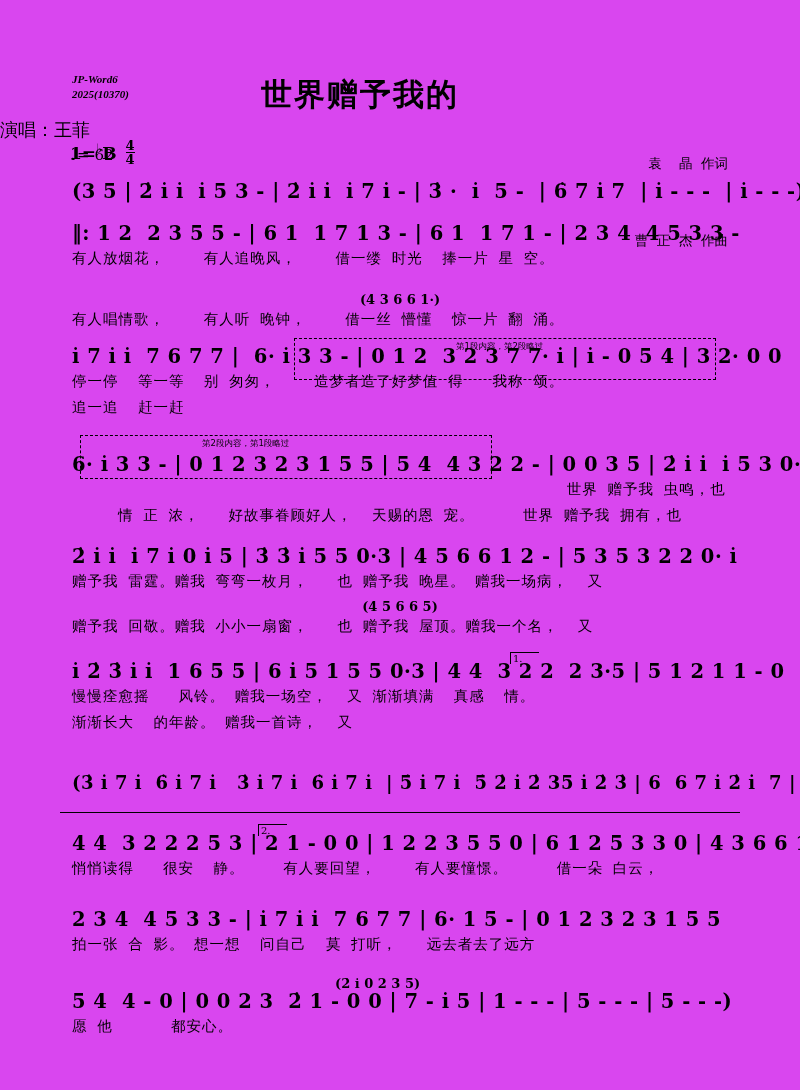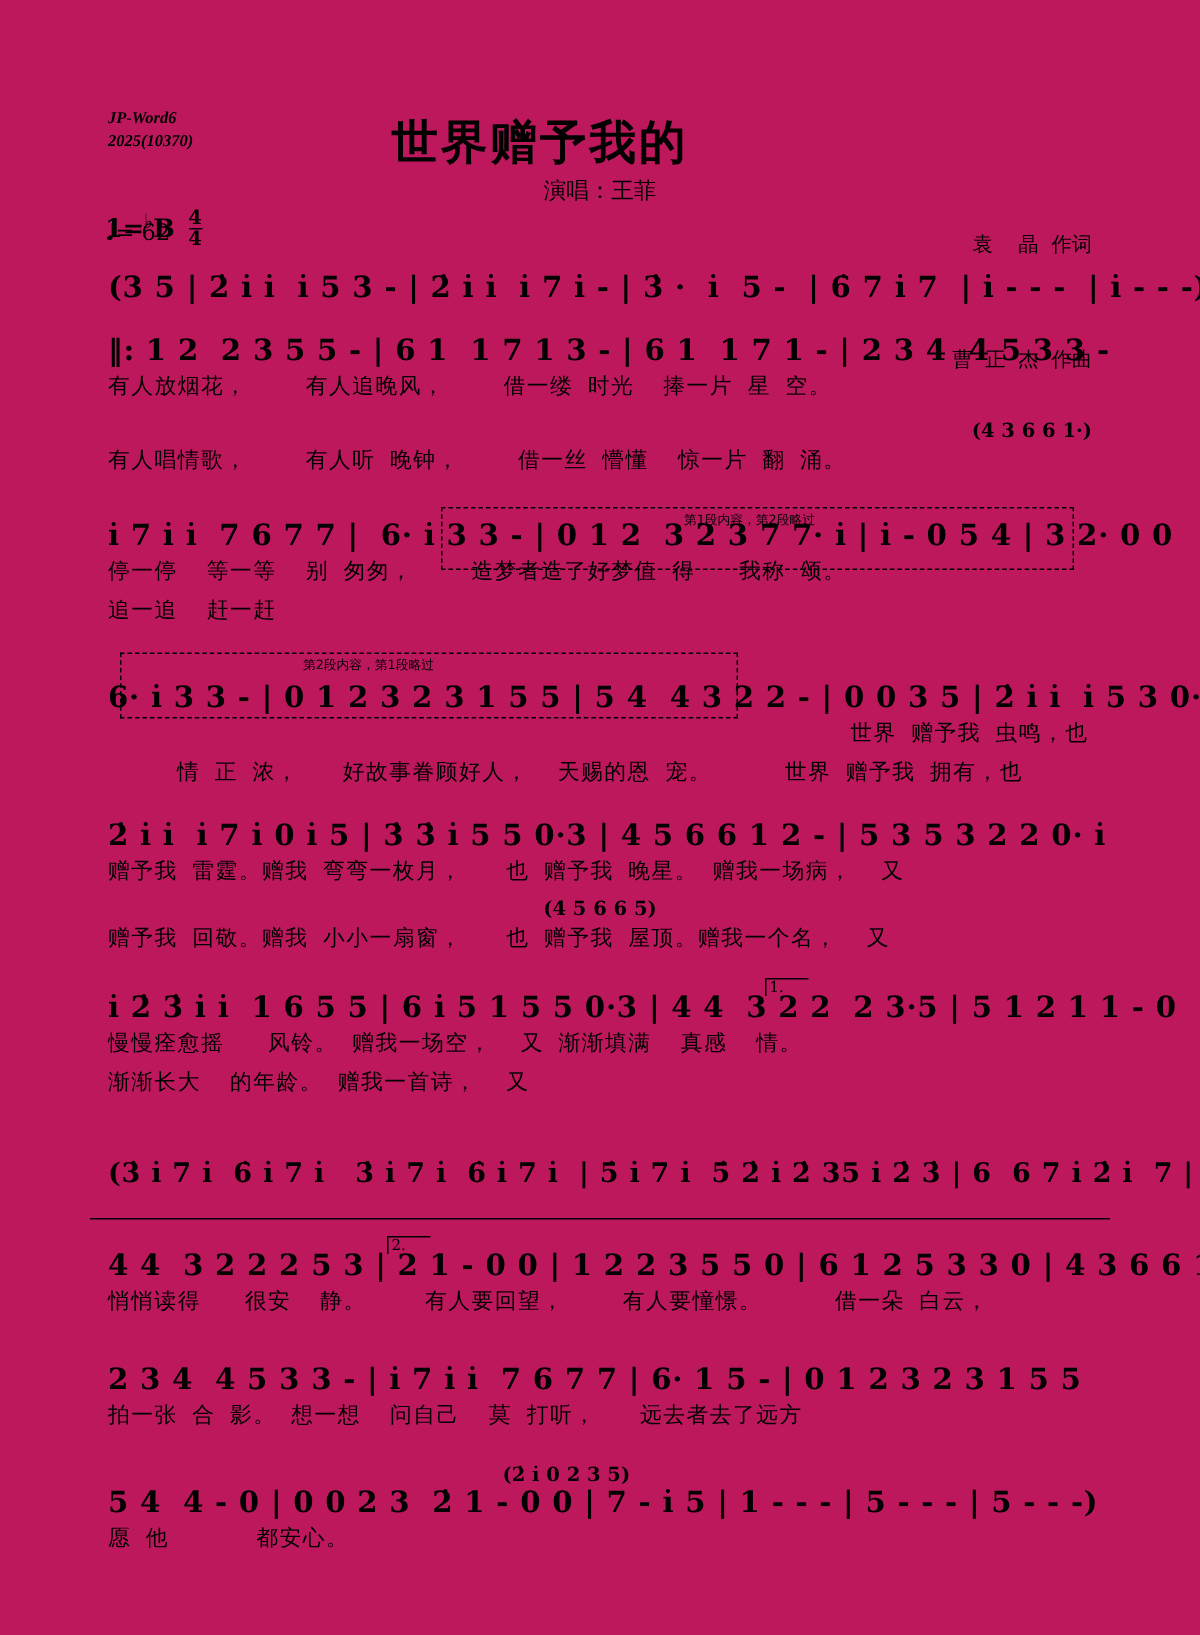--- a/index.html
+++ b/index.html
@@ -8,21 +8,21 @@
     background: #ffffff;
   }
   body {
     font-family: "Liberation Serif", serif;
     color: #000;
   }
   #sheet {
     position: relative;
     width: 800px;
     height: 1090px;
-    background: #be185d;
+    background: #d946ef;
     overflow: hidden;
   }
   .hdr-left {
     position: absolute;
     left: 72px;
     top: 72px;
     font-family: "Liberation Serif", serif;
     font-size: 11px;
     font-style: italic;
     line-height: 1.35;
@@ -37,23 +37,22 @@
     font-family: "DejaVu Serif", serif;
     font-size: 31px;
     font-weight: bold;
     letter-spacing: 2px;
   }
   .subtitle {
     position: absolute;
     left: 0;
     top: 118px;
     width: 800px;
-    text-align: center;
     font-family: "DejaVu Sans", sans-serif;
-    font-size: 15px;
+    font-size: 18px;
   }
   .credits {
     position: absolute;
     right: 72px;
     top: 100px;
     font-family: "DejaVu Sans", sans-serif;
     font-size: 13.5px;
     line-height: 1.9;
     text-align: right;
     white-space: pre;
@@ -170,21 +169,21 @@
 
   <div class="tempo">♩= 62</div>
 
   <div class="sys" style="top:180px;">
     <div class="notes paren">(3 5 | 2̇ i̇ i̇  i̇ 5 3 - | 2̇ i̇ i̇  i̇ 7 i̇ - | 3̇ ·  i̇  5 -  | 6̇ 7 i̇ 7  | i̇ - - -  | i̇ - - -)</div>
   </div>
 
   <div class="sys" style="top:222px;">
     <div class="notes">‖: 1 2  2 3 5 5 - | 6 1  1 7 1 3 - | 6 1  1 7 1 - | 2 3 4  4 5 3 3 -</div>
     <div class="lyric">有人放烟花，    有人追晚风，    借一缕 时光  捧一片 星 空。</div>
-    <div class="small-above" style="text-align:right; margin-top:8px;">(4 3 6 6 1·)</div>
+    <div class="small-above" style="text-align:center; margin-top:20px;">(4 3 6 6 1·)</div>
     <div class="lyric">有人唱情歌，    有人听 晚钟，    借一丝 懵懂  惊一片 翻 涌。</div>
   </div>
 
   <div class="sys" style="top:345px;">
     <div style="position:absolute; left:222px; top:-7px; width:420px; height:40px; border:1px dashed #000;"></div>
     <div class="annot" style="position:absolute; left:352px; top:-4px;margin-left:32px;">第1段内容，第2段略过</div>
     <div class="notes" style="position:relative;">i̇ 7 i̇ i̇  7 6 7 7 |  6· i̇ 3 3 - | 0 1 2  3 2 3 7 7· i̇ | i̇ - 0 5 4 | 3 2· 0 0</div>
     <div class="lyric">停一停  等一等  别 匆匆，    造梦者造了好梦值 得   我称 颂。</div>
     <div class="lyric">追一追  赶一赶</div>
   </div>

